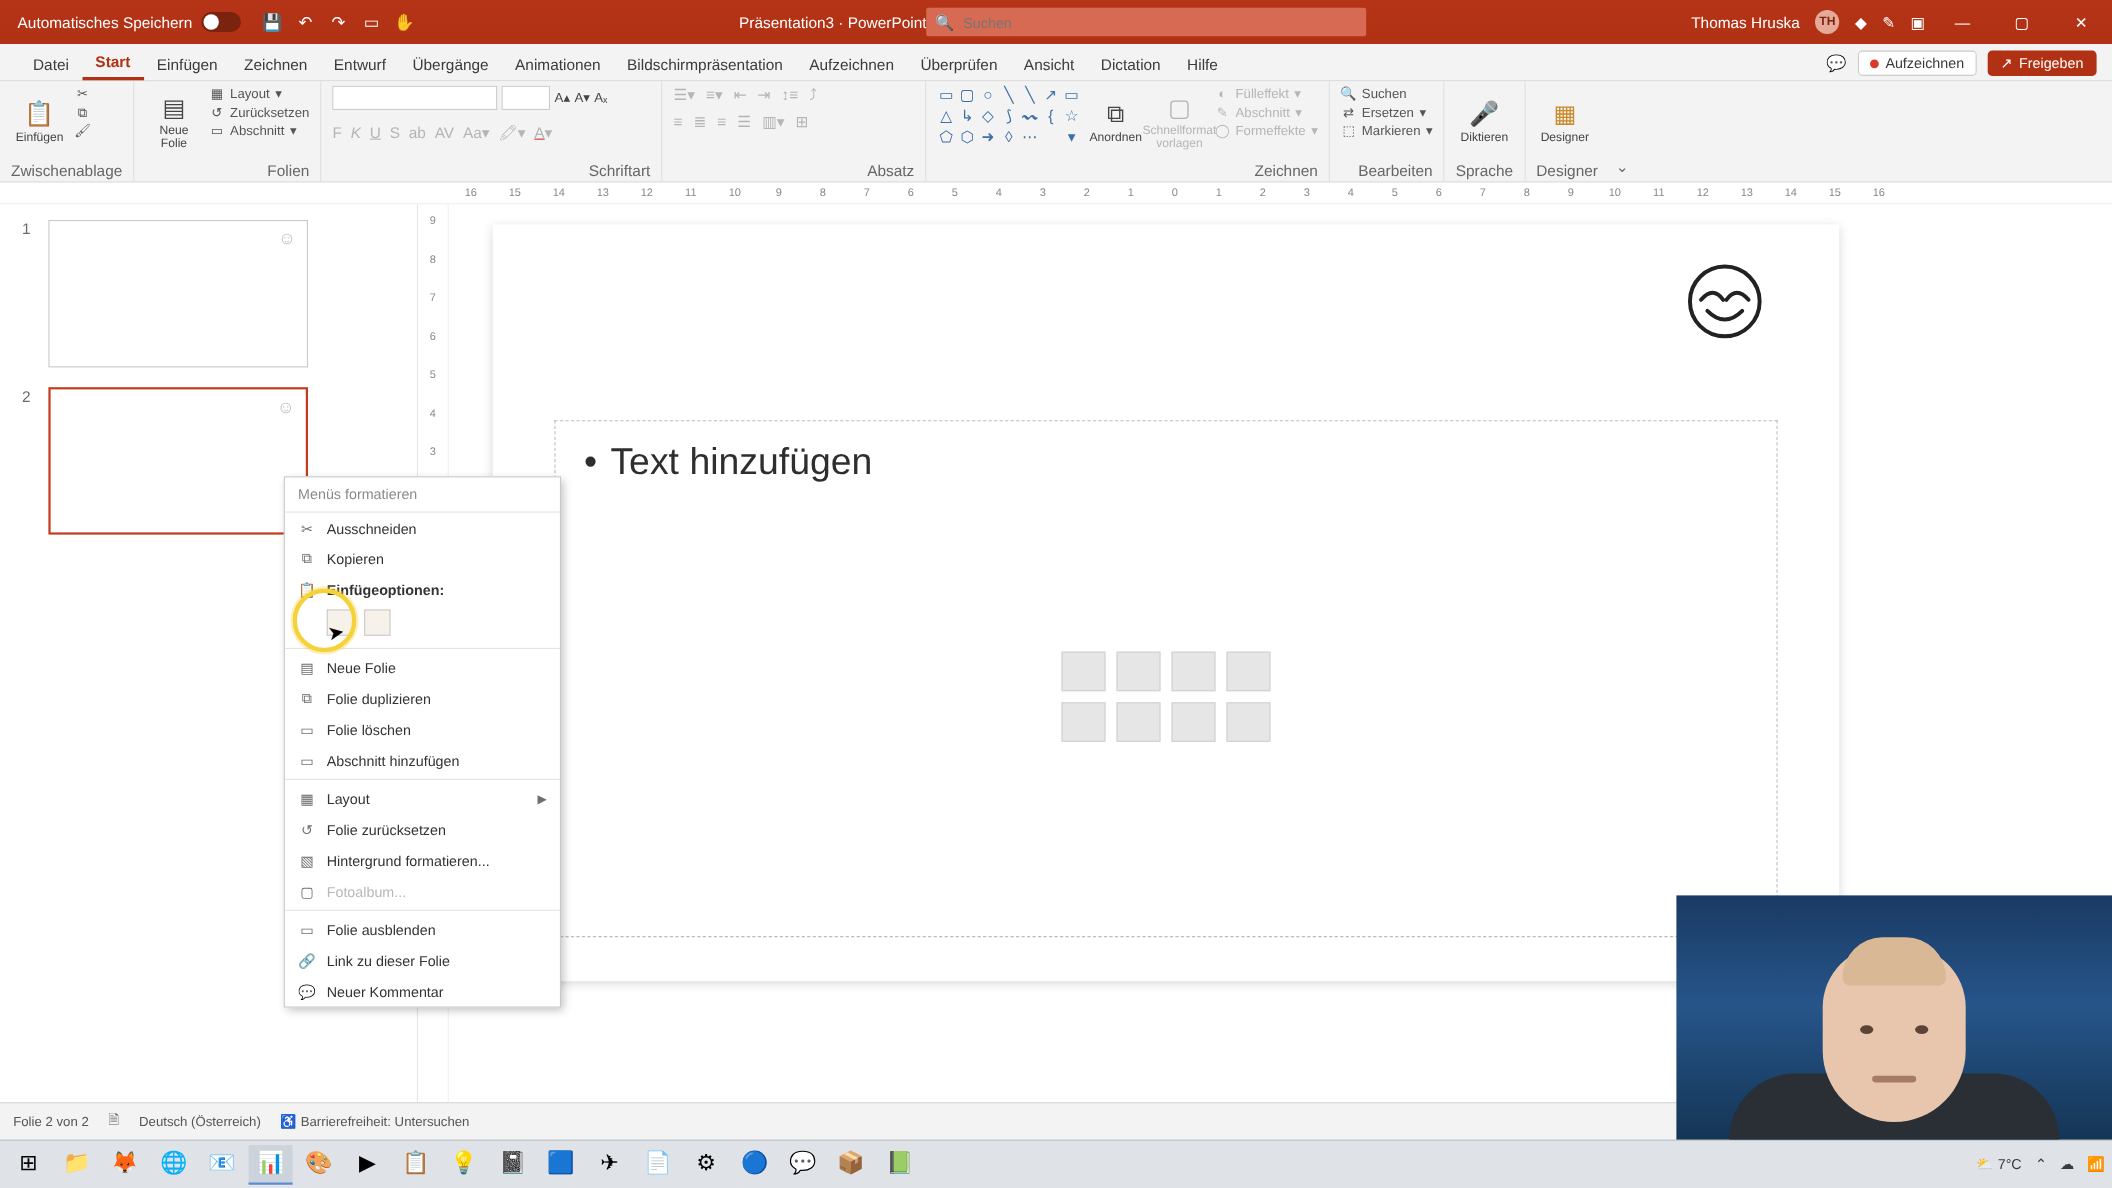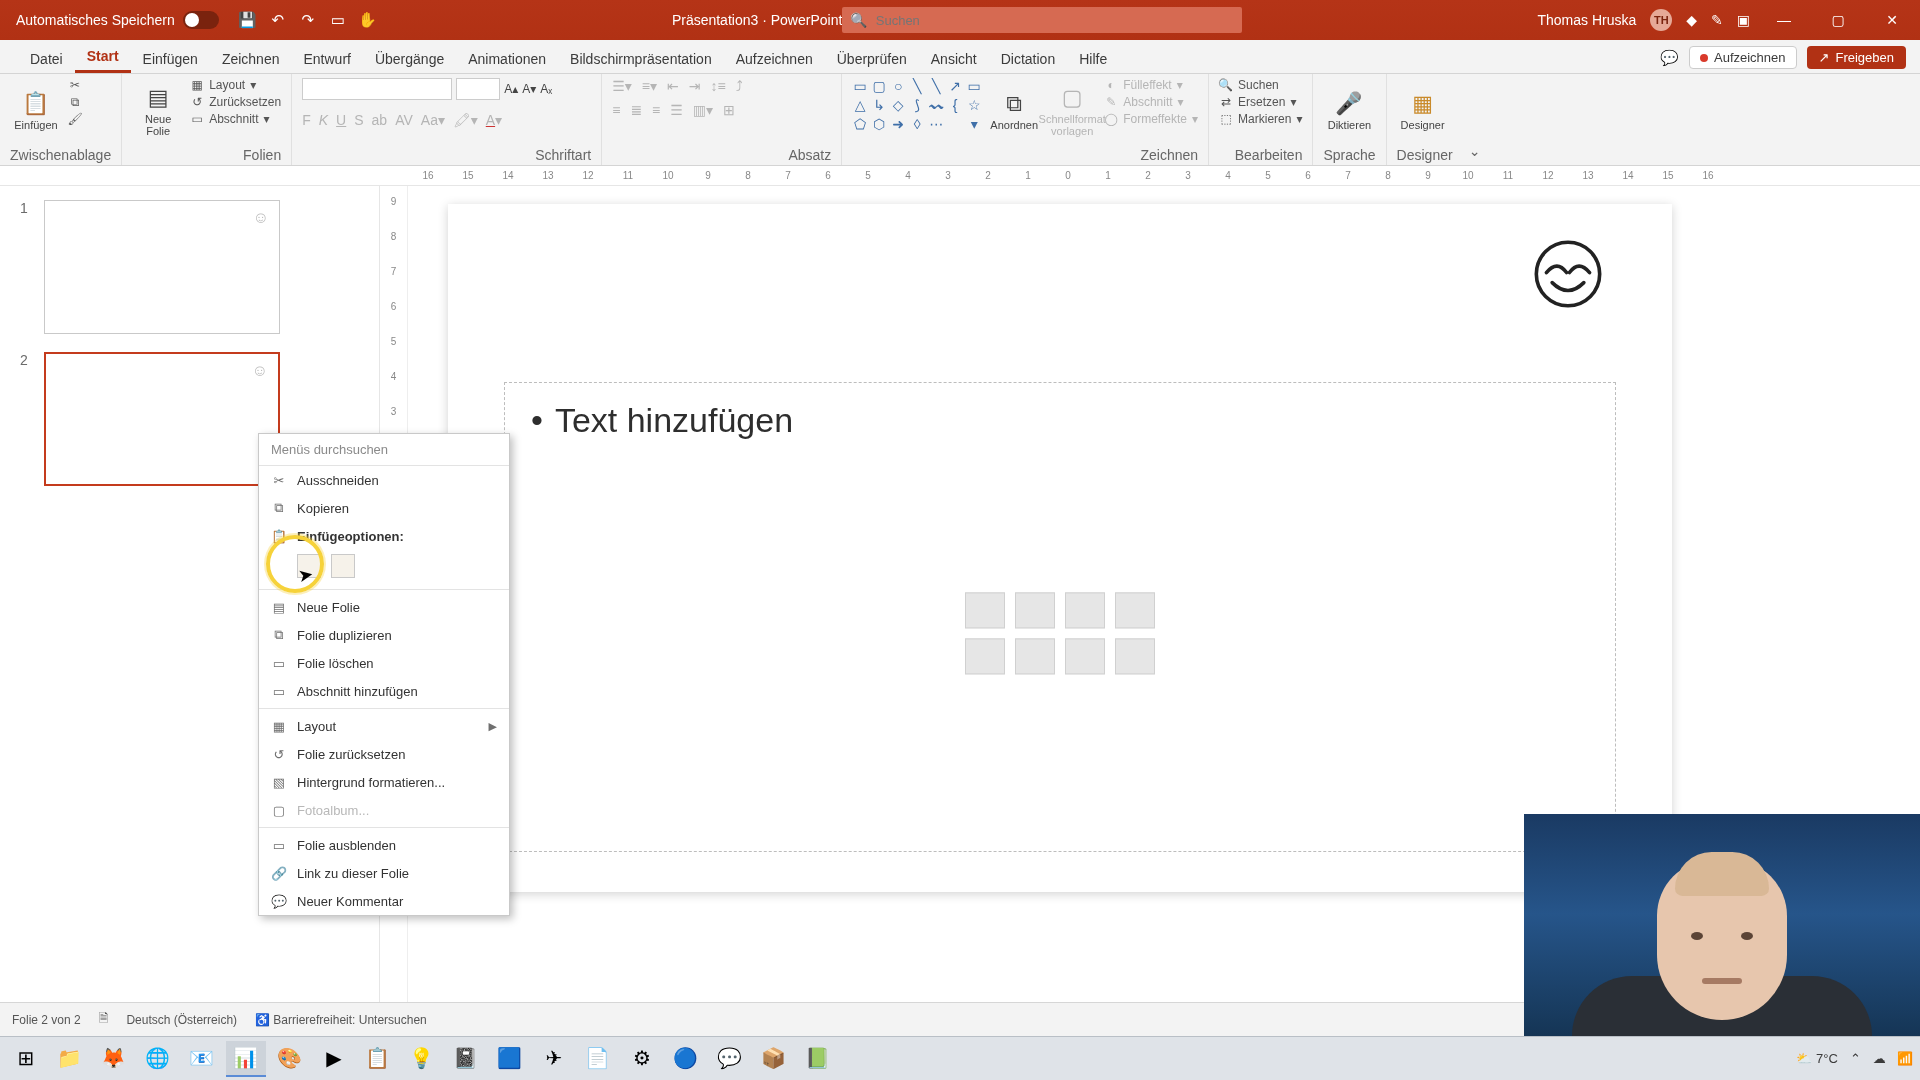--- a/index.html
+++ b/index.html
@@ -436,21 +436,21 @@
             <div></div>
             <div></div>
             <div></div>
         </div>
       </div>
     </div>
   </div>
 </div>
 
 <div class="ctx">
-  <div class="search">Menüs durchsuchen</div>
+  <div class="search">Menüs formatieren</div>
   <div class="ctx-row">
       <span class="ci">✂</span>
       <span>Ausschneiden</span>
     </div>
   <div class="ctx-row">
       <span class="ci">⧉</span>
       <span>Kopieren</span>
     </div>
   <div class="ctx-row bold">
       <span class="ci">📋</span>

